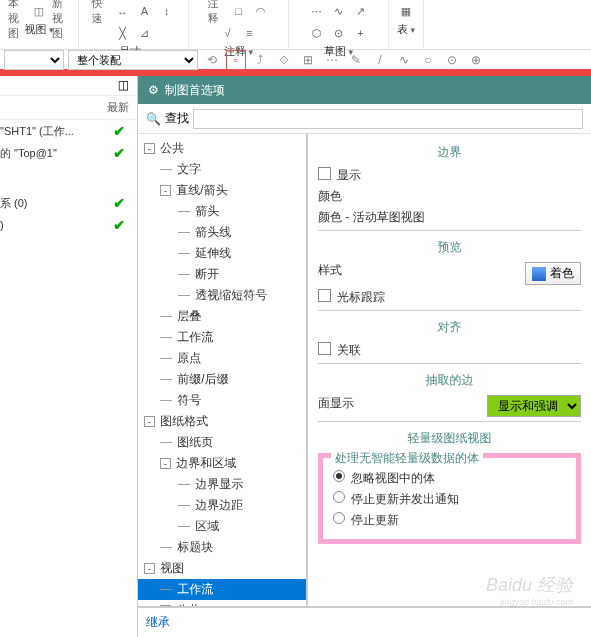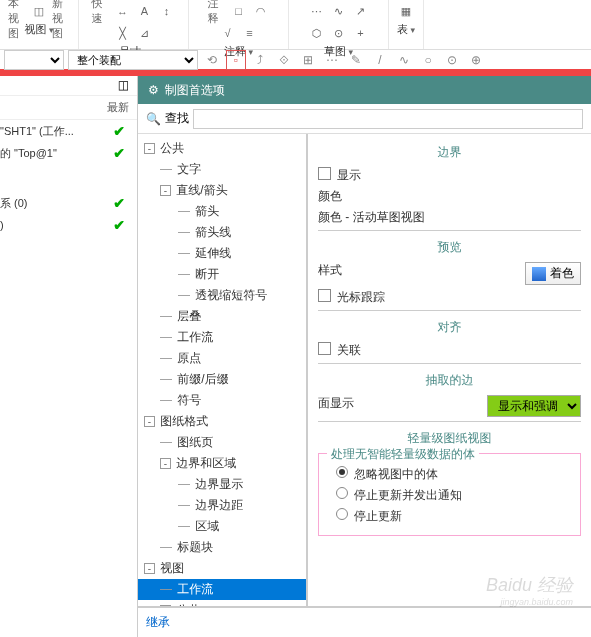--- a/index.html
+++ b/index.html
@@ -49,21 +49,21 @@
     .props { flex: 1; padding: 6px 10px; overflow-y: auto; }
     .section-title { color: #4a8a86; font-size: 12px; font-weight: normal; margin: 4px 0 6px 0; text-align: center; }
     .hr { border: none; border-top: 1px solid #ccc; margin: 4px 0 8px 0; }
     .prop-row { display: flex; align-items: flex-start; margin: 4px 0; gap: 6px; }
     .checkbox { width: 13px; height: 13px; border: 1px solid #888; display: inline-block; }
     .radio { width: 12px; height: 12px; border: 1px solid #888; border-radius: 50%; display: inline-block; position: relative; }
     .radio.checked::after { content: ""; position: absolute; width: 6px; height: 6px; background: #333; border-radius: 50%; top: 2px; left: 2px; }
     .prop-label { color: #333; }
     .prop-select { border: 1px solid #aaa; padding: 2px 6px; font-size: 12px; background: #84cc16; height: 22px; min-width: 80px; }
     .btn-shade { border: 1px solid #aaa; padding: 2px 6px; display: flex; align-items: center; gap: 4px; background: linear-gradient(#fff,#eee); }
-    .group-box { border: 1px solid #f9a8d4; padding: 8px 10px 6px 17px; margin-top: 4px; position: relative; }
+    .group-box { border: 5px solid #f9a8d4; padding: 8px 10px 6px 10px; margin-top: 4px; position: relative; }
     .group-title { position: absolute; top: -8px; left: 8px; background: #fff; padding: 0 4px; color: #4a8a86; font-size: 12px; }
     
     .inherit-link { color: #0066cc; padding: 6px 8px; border-top: 2px solid #ccc; cursor: pointer; }
     
     
     .watermark { position: absolute; right: 18px; bottom: 30px; color: rgba(0,0,0,0.15); font-size: 18px; font-style: italic; pointer-events: none; }
     .watermark small { display: block; font-size: 9px; text-align: right; }
   </style>
 </head>
 <body>

